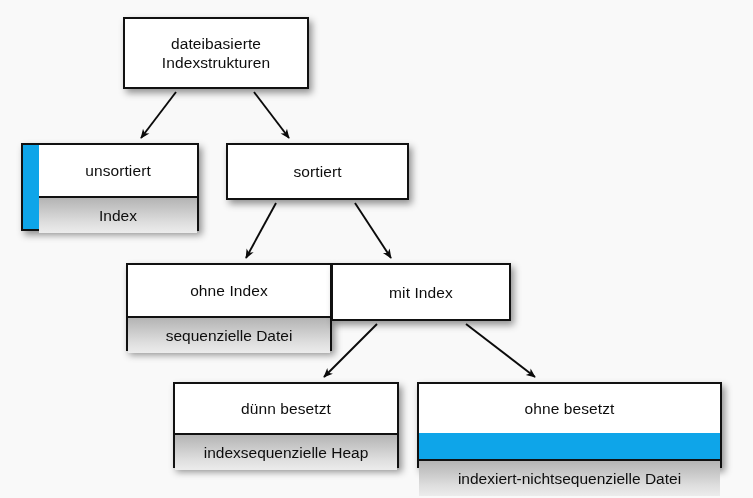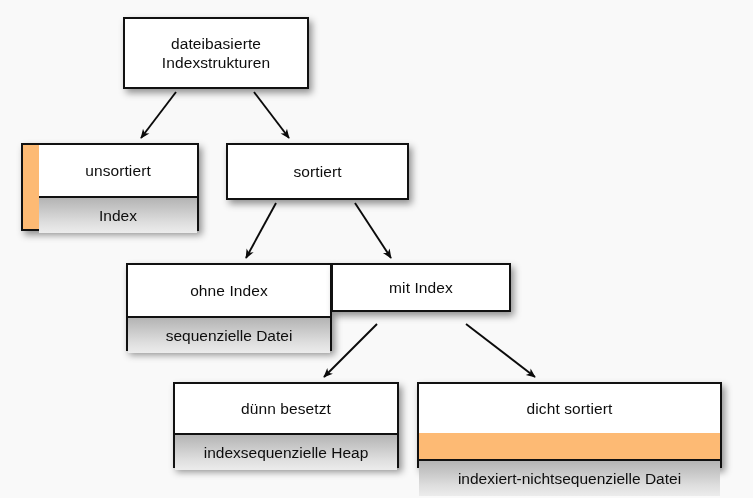--- a/index.html
+++ b/index.html
@@ -25,21 +25,21 @@
     left: 0; top: 0;
     width: 753px;
     height: 498px;
     pointer-events: none;
     z-index: 5;
   }
   .node {
     position: absolute;
     box-sizing: border-box;
     border: 2px solid #111111;
-    background: #fdba74;
+    background: #0ea5e9;
     box-shadow: 3px 4px 7px rgba(0,0,0,0.42);
     z-index: 10;
   }
   .node .title {
     box-sizing: border-box;
     width: 100%;
     background: #ffffff;
     color: #0d0d0d;
     text-align: center;
     display: flex;
@@ -72,21 +72,21 @@
   #node-unsortiert .title { height: 51px; }
   #node-unsortiert .sub   { height: 37px; }
 
   #node-sortiert  { left: 226px; top: 143px; width: 183px; height: 57px; }
   #node-sortiert .title { height: 100%; }
 
   #node-ohne      { left: 126px; top: 263px; width: 206px; height: 88px; }
   #node-ohne .title { height: 51px; }
   #node-ohne .sub   { height: 37px; text-align: right; }
 
-  #node-mit       { left: 331px; top: 263px; width: 180px; height: 49px; }
+  #node-mit       { left: 331px; top: 263px; width: 180px; height: 58px; }
   #node-mit .title { height: 100%; }
 
   #node-duenn     { left: 173px; top: 382px; width: 226px; height: 86px; }
   #node-duenn .title { height: 49px; }
   #node-duenn .sub   { height: 37px; }
 
   #node-dicht     { left: 417px; top: 382px; width: 305px; height: 86px; }
   #node-dicht .title { height: 49px; }
   #node-dicht .sub   { height: 37px; margin-top: 26px; }
 </style>
@@ -137,17 +137,17 @@
   <div class="node" id="node-mit">
     <div class="title">mit Index</div>
   </div>
 
   <div class="node" id="node-duenn">
     <div class="title">dünn besetzt</div>
     <div class="sub">indexsequenzielle Heap</div>
   </div>
 
   <div class="node" id="node-dicht">
-    <div class="title">dicht sortiert</div>
+    <div class="title">ohne besetzt</div>
     <div class="sub">indexiert-nichtsequenzielle Datei</div>
   </div>
 
 </div>
 
 </body></html>

